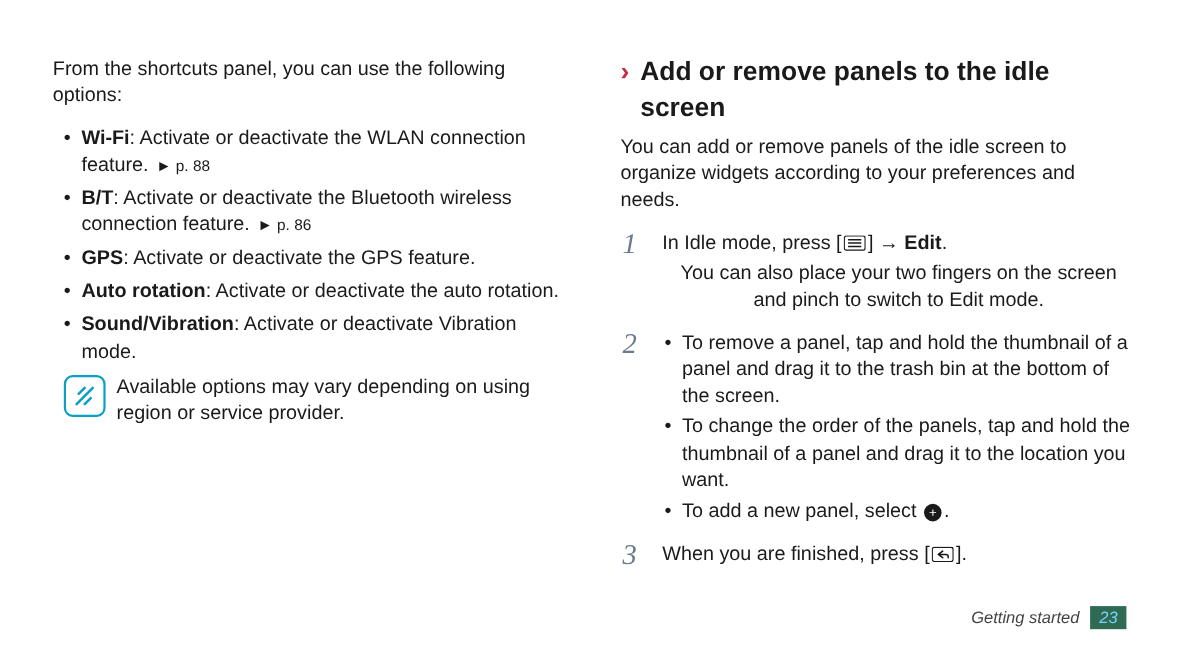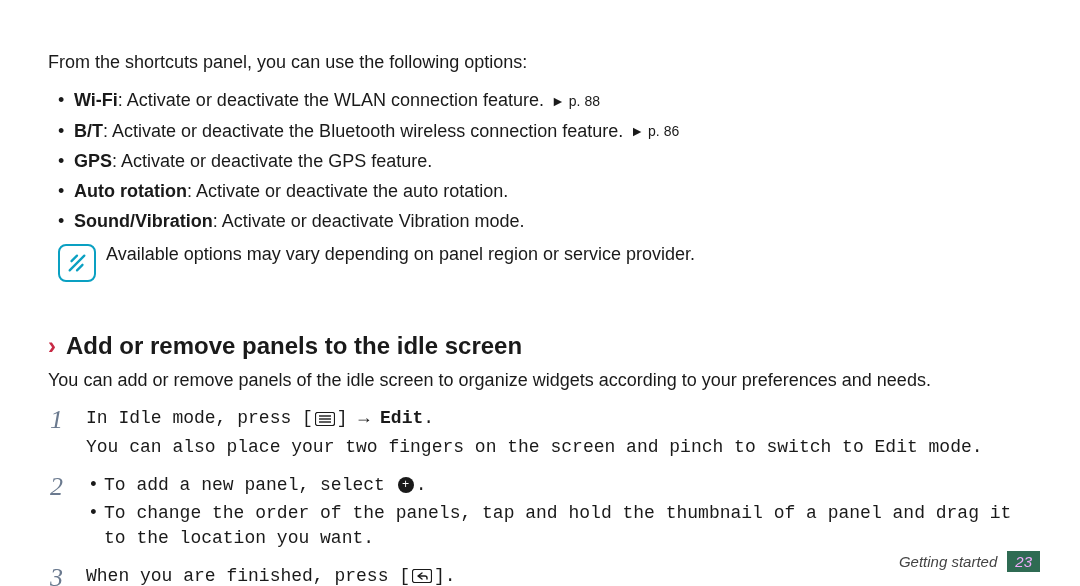--- a/index.html
+++ b/index.html
@@ -12,21 +12,20 @@
     color: #1a1a1a;
   }
   .page {
     position: relative;
     width: 1080px;
     height: 586px;
     box-sizing: border-box;
     padding: 50px 48px 0 48px;
     display: flex;
     gap: 48px;
-    flex-direction: column;
   }
   .col {
     flex: 1 1 0;
     font-size: 18px;
     line-height: 1.35;
   }
   ul.bullets {
     list-style: none;
     padding: 0;
     margin: 14px 0 0 0;
@@ -80,21 +79,20 @@
   .chev {
     color: #c82a45;
     font-size: 24px;
     line-height: 1;
   }
   ol.steps {
     list-style: none;
     padding: 0;
     margin: 14px 0 12px 0;
     counter-reset: step;
-    font-family: Liberation Mono, monospace;
   }
   ol.steps > li {
     counter-increment: step;
     position: relative;
     padding-left: 38px;
     margin: 14px 0;
   }
   ol.steps > li::before {
     content: counter(step);
     position: absolute;
@@ -136,34 +134,34 @@
     color: #fff;
     align-items: center;
     justify-content: center;
     font-size: 12px;
     line-height: 1;
     vertical-align: middle;
     margin: 0 2px;
   }
   .footer {
     position: absolute;
-    right: 40px;
+    right: 56px;
     bottom: 14px;
     display: flex;
     align-items: center;
     gap: 10px;
     font-size: 15px;
   }
   .footer-label {
     font-style: italic;
     color: #444;
   }
   .pageno {
     background: #2f6b53;
-    color: #f0abfc;
+    color: #7dd3fc;
     padding: 2px 8px;
     font-style: italic;
     font-size: 15px;
   }
   b { font-weight: 700; }
 </style>
 </head>
 <body>
 
 <div class="page">
@@ -190,49 +188,50 @@
       </li>
     </ul>
     <div class="note-row">
       <span class="note-icon">
         <svg viewBox="0 0 24 24" fill="none" stroke="#0aa0c2" stroke-width="2.5" stroke-linecap="round">
           <path d="M4 20 L20 4"></path>
           <path d="M6 10 L12 4"></path>
           <path d="M12 20 L18 14"></path>
         </svg>
       </span>
-      <span>Available options may vary depending on panel region or service provider.</span>
+      <span>Available options may vary depending on using region or service provider.</span>
     </div>
   </div>
 
   <div class="col">
     <div class="heading">
       <span class="chev">›</span>
       <span>Add or remove panels to the idle screen</span>
     </div>
     <div>You can add or remove panels of the idle screen to organize widgets according to your preferences and needs.</div>
 
     <ol class="steps">
       <li>
         <span>In Idle mode, press [</span><span class="inline-icon">
           <svg width="20" height="14" viewBox="0 0 20 14">
             <rect x="0.5" y="0.5" width="19" height="13" rx="2" fill="none" stroke="#1a1a1a" stroke-width="1.2"></rect>
             <line x1="4" y1="4" x2="16" y2="4" stroke="#1a1a1a" stroke-width="1.4"></line>
             <line x1="4" y1="7" x2="16" y2="7" stroke="#1a1a1a" stroke-width="1.4"></line>
             <line x1="4" y1="10" x2="16" y2="10" stroke="#1a1a1a" stroke-width="1.4"></line>
           </svg>
         </span><span>] → </span><b>Edit</b><span>.</span>
-        <div style="margin-top:4px;">You can also place your two fingers on the screen and pinch to switch to Edit mode.</div>
+        <div style="margin-top:4px;text-align:center;">You can also place your two fingers on the screen and pinch to switch to Edit mode.</div>
       </li>
       <li>
         <ul class="sub">
+          <li>To remove a panel, tap and hold the thumbnail of a panel and drag it to the trash bin at the bottom of the screen.</li>
+          <li>To change the order of the panels, tap and hold the thumbnail of a panel and drag it to the location you want.</li>
           <li>
             <span>To add a new panel, select </span><span class="circle-plus">+</span><span>.</span>
           </li>
-          <li>To change the order of the panels, tap and hold the thumbnail of a panel and drag it to the location you want.</li>
         </ul>
       </li>
       <li>
         <span>When you are finished, press [</span><span class="inline-icon">
           <svg width="20" height="14" viewBox="0 0 20 14">
             <rect x="0.5" y="0.5" width="19" height="13" rx="2" fill="none" stroke="#1a1a1a" stroke-width="1.2"></rect>
             <path d="M6 7 L10 4 M6 7 L10 10 M6 7 H13 Q15 7 15 9 V10" fill="none" stroke="#1a1a1a" stroke-width="1.4" stroke-linecap="round" stroke-linejoin="round"></path>
           </svg>
         </span><span>].</span>
       </li>

